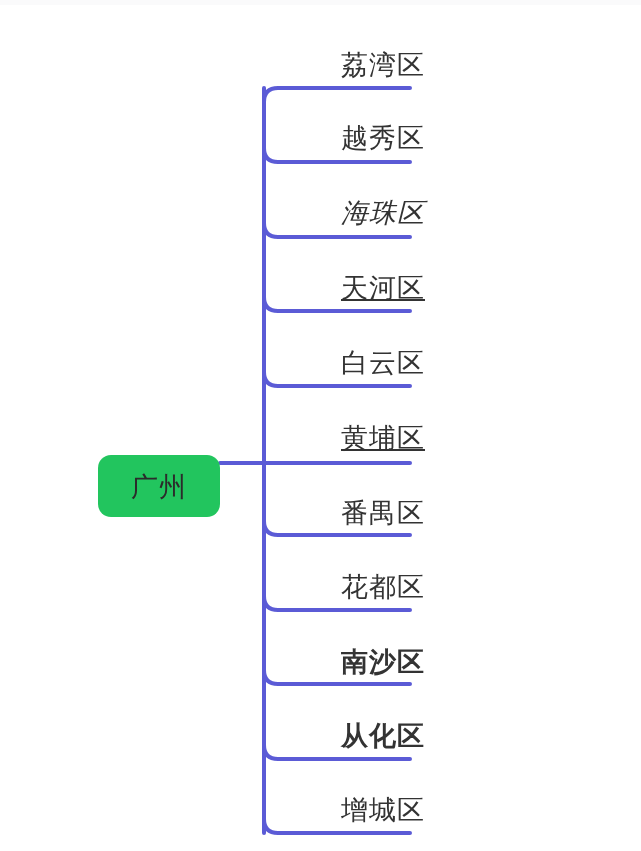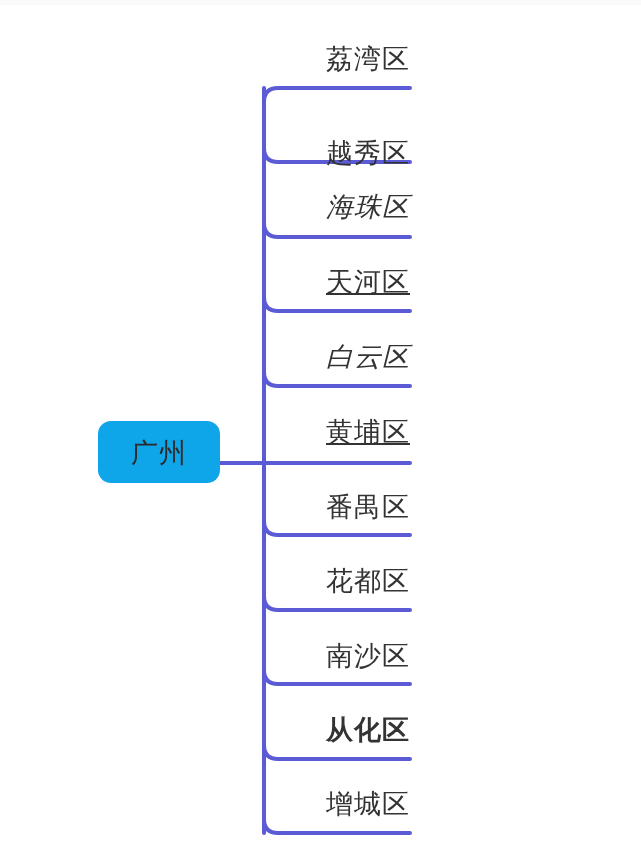--- a/index.html
+++ b/index.html
@@ -26,24 +26,24 @@
     top: 0;
     width: 641px;
     height: 5px;
     background: #fafafb;
   }
 
   
   .root-node {
     position: absolute;
     left: 98px;
-    top: 421px;
+    top: 455px;
     width: 122px;
     height: 62px;
-    background: #0ea5e9;
+    background: #22c55e;
     border-radius: 13px;
     display: flex;
     align-items: center;
     justify-content: center;
     box-sizing: border-box;
   }
   .root-label {
     font-size: 27px;
     color: #2b2b2b;
     letter-spacing: 1px;
@@ -59,23 +59,23 @@
     width: 641px;
     height: 851px;
     pointer-events: none;
   }
 
   
   .child-label {
     position: absolute;
     height: 40px;
     display: flex;
-    align-items: center;
+    align-items: flex-end;
     justify-content: flex-end;
-    right: 231px;
+    right: 216px;
     font-size: 27px;
     color: #333333;
     letter-spacing: 1px;
     line-height: 1;
     white-space: nowrap;
   }
 </style>
 </head>
 <body>
 
@@ -100,42 +100,42 @@
     </svg>
 
   <div class="root-node">
     <span class="root-label">广州</span>
   </div>
 
   <div id="child-labels">
       <div class="child-label" style="top: 38px;">
         <span>荔湾区</span>
       </div>
-      <div class="child-label" style="top: 111px; margin-top: 21px;">
+      <div class="child-label" style="top: 111px;">
         <span>越秀区</span>
       </div>
       <div class="child-label" style="top: 186px; font-style: italic;">
         <span>海珠区</span>
       </div>
       <div class="child-label" style="top: 261px; text-decoration: underline;">
         <span>天河区</span>
       </div>
-      <div class="child-label" style="top: 336px; font-style: italic;">
+      <div class="child-label" style="top: 336px;">
         <span>白云区</span>
       </div>
       <div class="child-label" style="top: 411px; text-decoration: underline;">
         <span>黄埔区</span>
       </div>
       <div class="child-label" style="top: 486px;">
         <span>番禺区</span>
       </div>
       <div class="child-label" style="top: 560px;">
         <span>花都区</span>
       </div>
-      <div class="child-label" style="top: 635px;">
+      <div class="child-label" style="top: 635px; font-weight: bold;">
         <span>南沙区</span>
       </div>
       <div class="child-label" style="top: 709px; font-weight: bold;">
         <span>从化区</span>
       </div>
       <div class="child-label" style="top: 783px;">
         <span>增城区</span>
       </div>
     </div>
 

